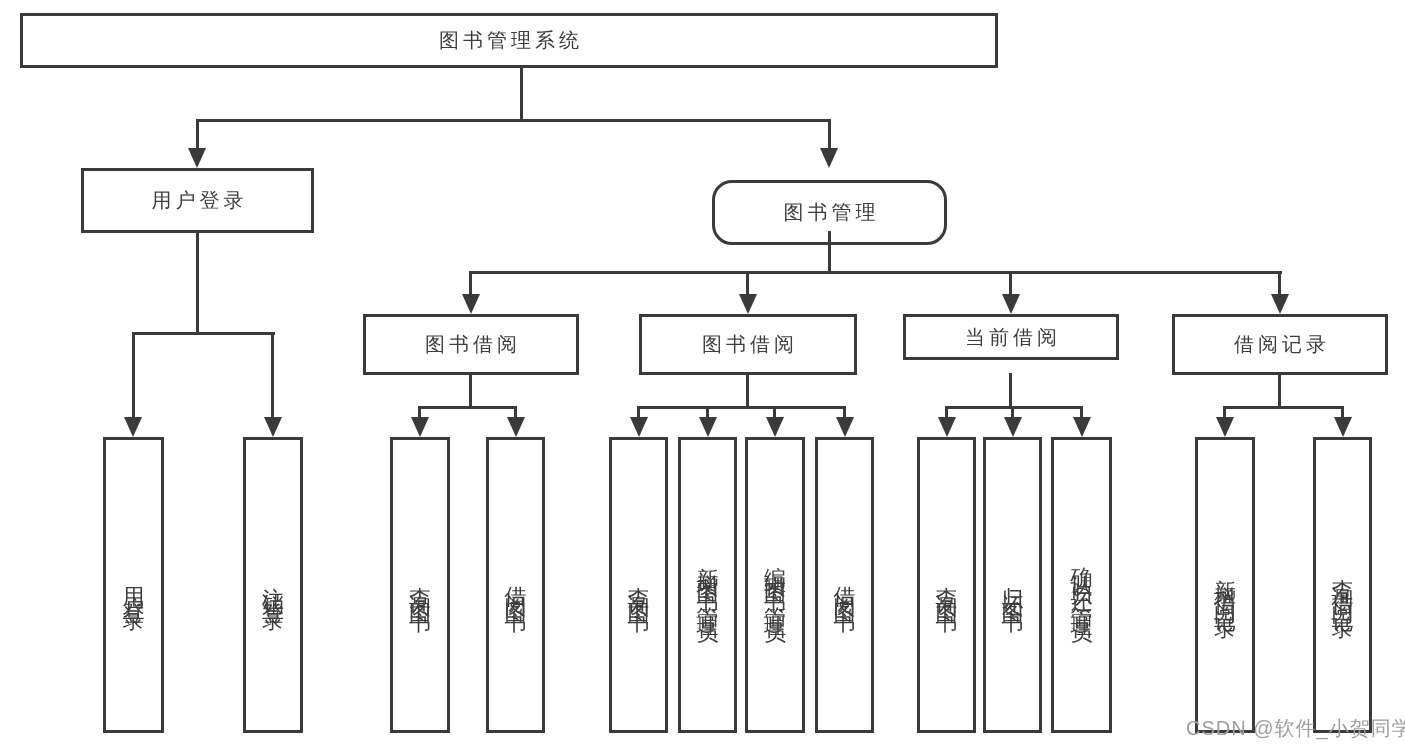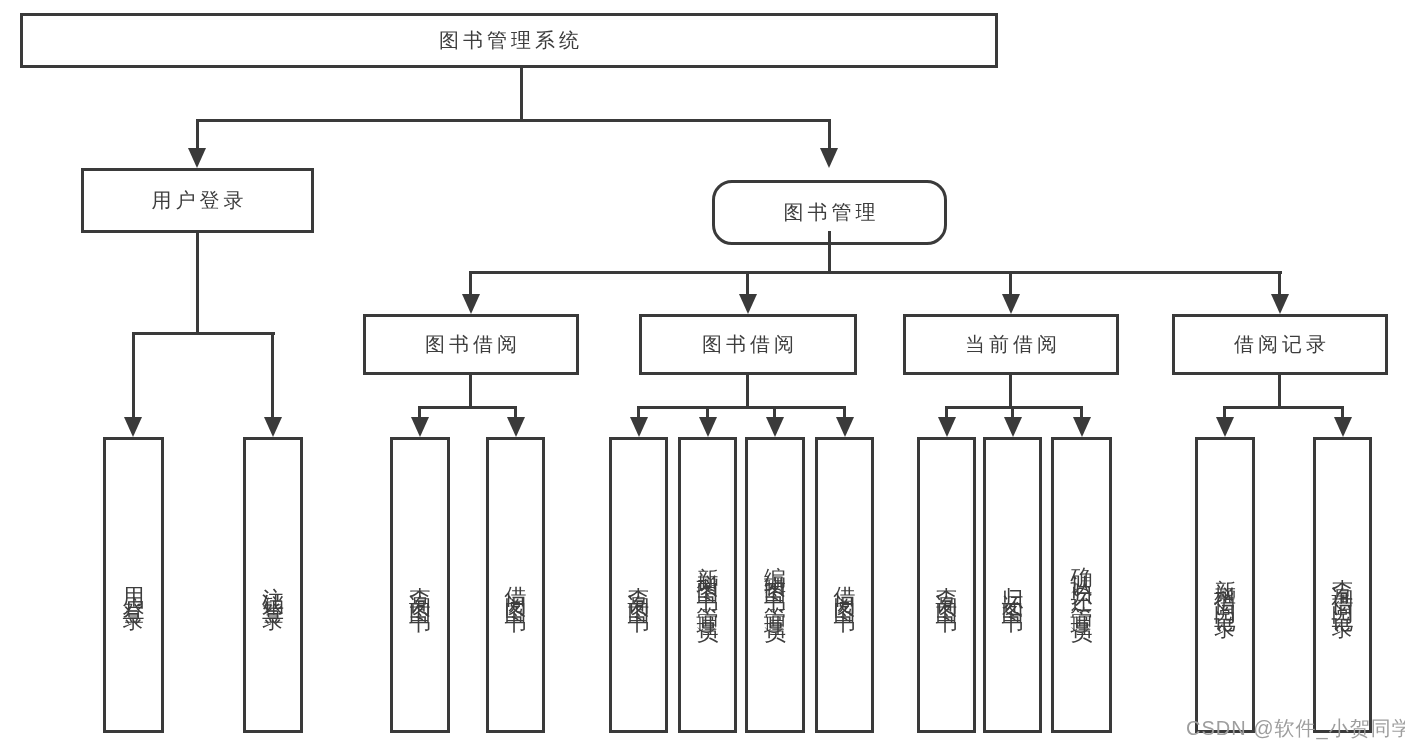--- a/index.html
+++ b/index.html
@@ -97,21 +97,21 @@
   <div class="arrowhead" style="left:1002px;top:294px;"></div>
   <div class="vline" style="left:1278px;top:271px;height:26px;"></div>
   <div class="arrowhead" style="left:1271px;top:294px;"></div>
 
   <div class="box" style="left:363px;top:314px;width:216px;height:61px;">
     <span class="h-label">图书借阅</span>
   </div>
   <div class="box" style="left:639px;top:314px;width:218px;height:61px;text-align:right;">
     <span class="h-label">图书借阅</span>
   </div>
-  <div class="box" style="left:903px;top:314px;width:216px;height:61px;">
+  <div class="box" style="left:903px;top:314px;width:216px;height:46px;">
     <span class="h-label">当前借阅</span>
   </div>
   <div class="box" style="left:1172px;top:314px;width:216px;height:61px;">
     <span class="h-label">借阅记录</span>
   </div>
 
   <div class="vline" style="left:469px;top:373px;height:36px;"></div>
   <div class="hline" style="left:420px;top:406px;width:96px;"></div>
   <div class="vline" style="left:418px;top:406px;height:14px;"></div>
   <div class="arrowhead" style="left:411px;top:417px;"></div>

